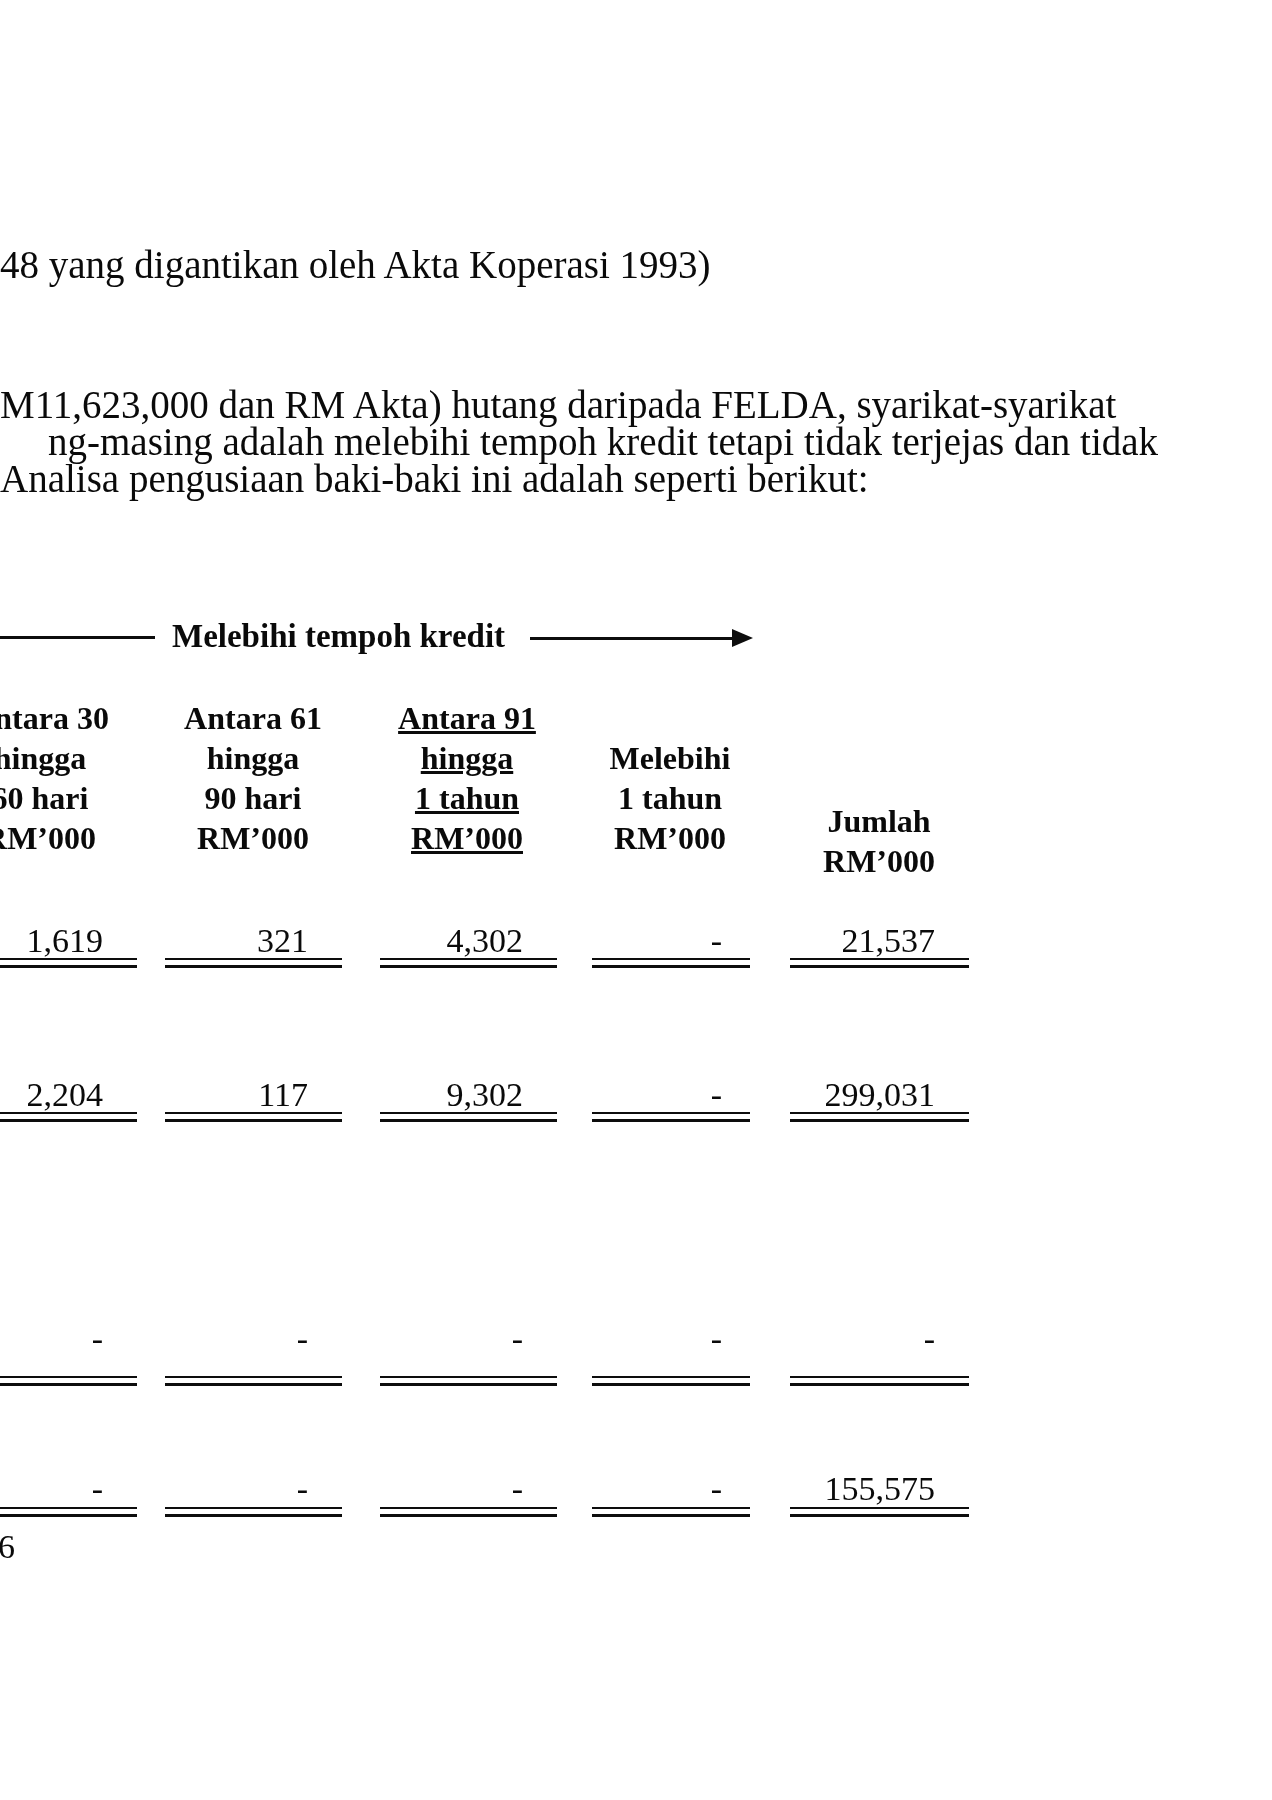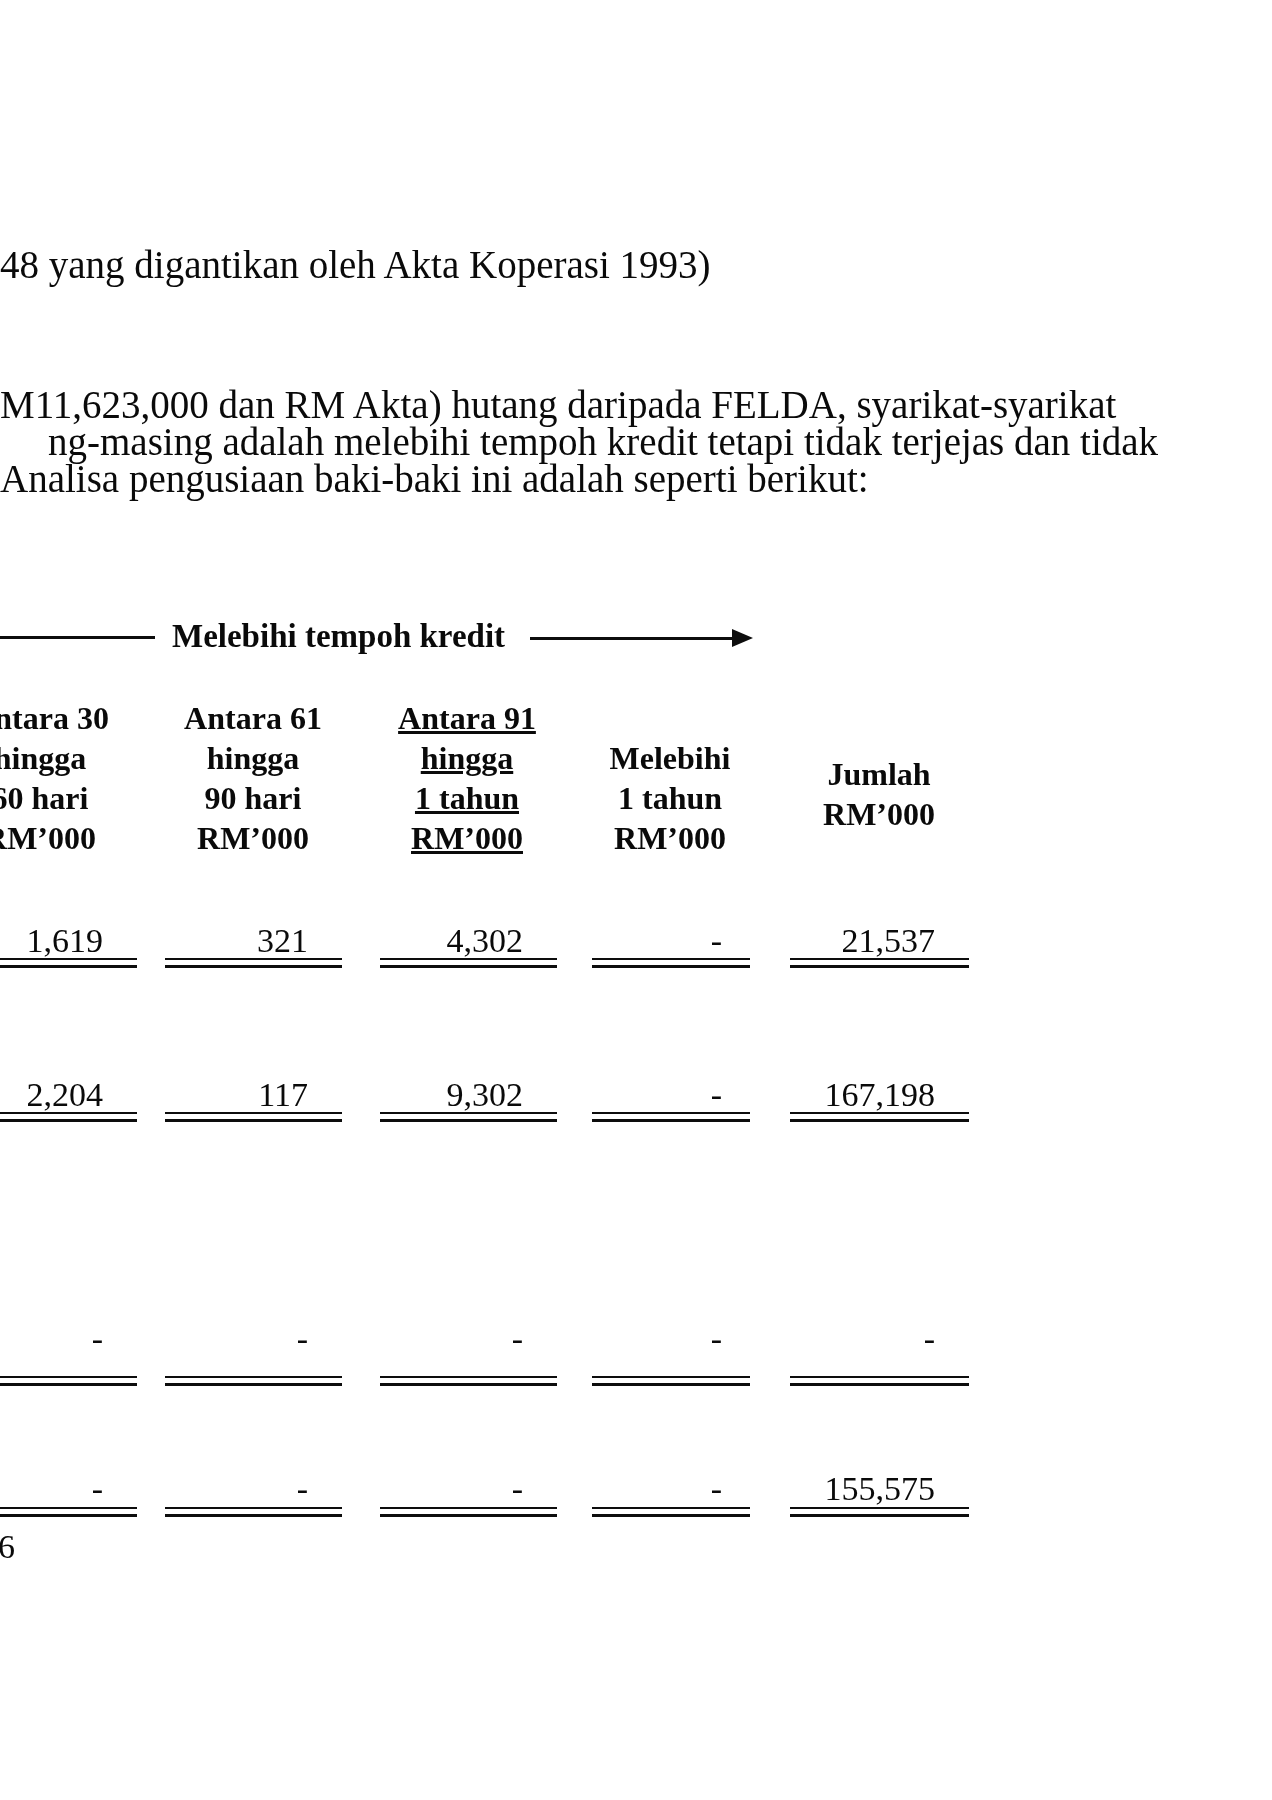--- a/index.html
+++ b/index.html
@@ -102,21 +102,21 @@
   <div class="hline">Antara 91</div>
   <div class="hline">hingga</div>
   <div class="hline">1 tahun</div>
   <div class="hline">RM’000</div>
 </div>
 <div class="abs hcol" style="left:570px;top:738px;width:200px;">
   <div class="hline">Melebihi</div>
   <div class="hline">1 tahun</div>
   <div class="hline">RM’000</div>
 </div>
-<div class="abs hcol" style="left:779px;top:754px;width:200px;text-align:center;">
+<div class="abs hcol" style="left:779px;top:801px;width:200px;text-align:center;">
   <div class="hline">Jumlah</div>
   <div class="hline">RM’000</div>
 </div>
 
 <div>
   <div class="cell c1v" style="top:922px;">1,619</div>
   <div class="cell c2v" style="top:922px;">321</div>
   <div class="cell c3v" style="top:922px;">4,302</div>
   <div class="cell c4v" style="top:922px;">-</div>
   <div class="cell c5v" style="top:922px;">21,537</div>
@@ -125,21 +125,21 @@
   <div class="dbl-rule c3r" style="top:958px;"></div>
   <div class="dbl-rule c4r" style="top:958px;"></div>
   <div class="dbl-rule c5r" style="top:958px;"></div>
 </div>
 
 <div>
   <div class="cell c1v" style="top:1076px;">2,204</div>
   <div class="cell c2v" style="top:1076px;">117</div>
   <div class="cell c3v" style="top:1076px;">9,302</div>
   <div class="cell c4v" style="top:1076px;">-</div>
-  <div class="cell c5v" style="top:1076px;">167,198</div>
+  <div class="cell c5v" style="top:1076px;">299,031</div>
   <div class="dbl-rule c1r" style="top:1112px;"></div>
   <div class="dbl-rule c2r" style="top:1112px;"></div>
   <div class="dbl-rule c3r" style="top:1112px;"></div>
   <div class="dbl-rule c4r" style="top:1112px;"></div>
   <div class="dbl-rule c5r" style="top:1112px;"></div>
 </div>
 
 <div>
   <div class="cell c1v" style="top:1320px;">-</div>
   <div class="cell c2v" style="top:1320px;">-</div>

